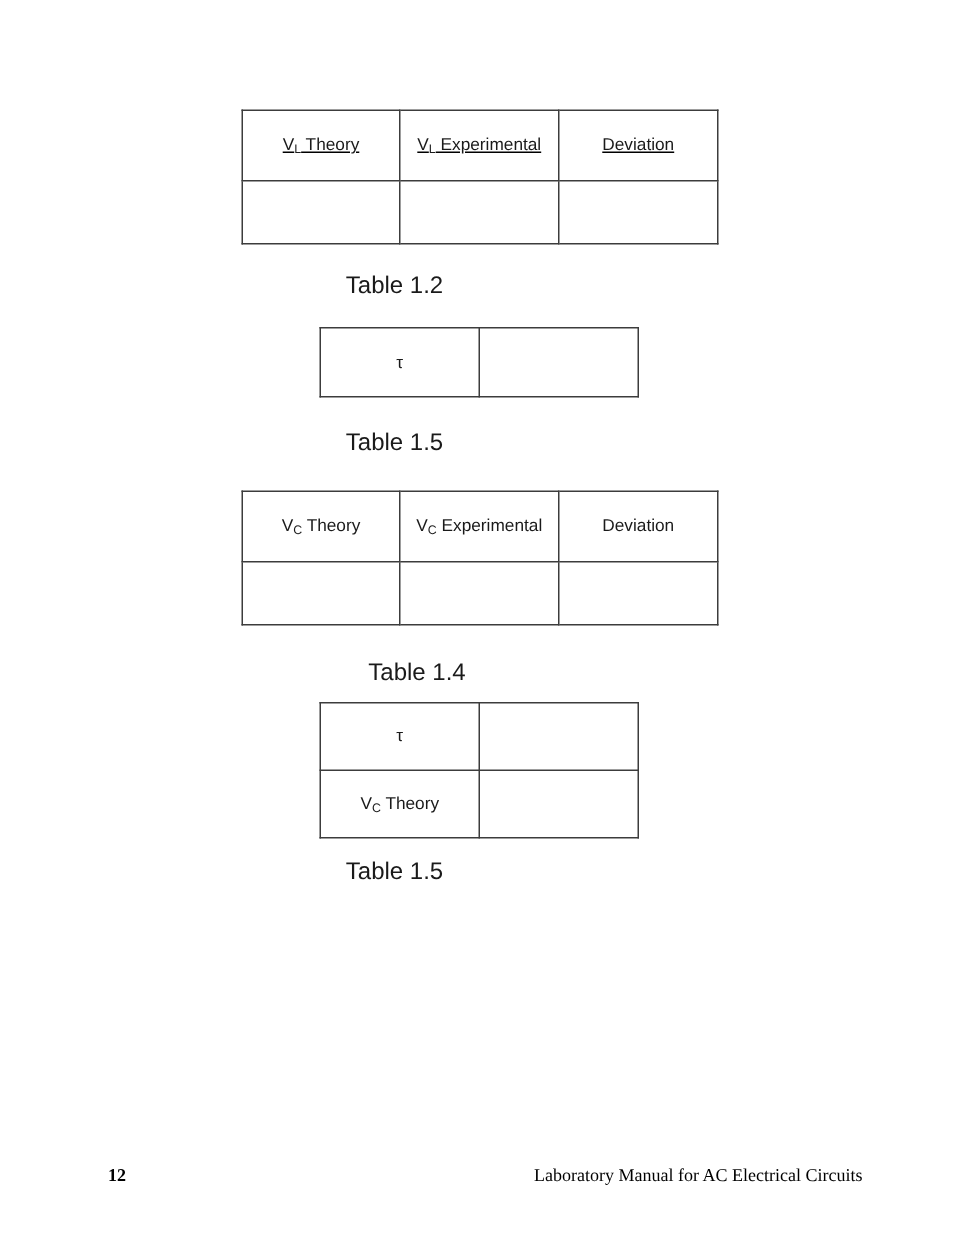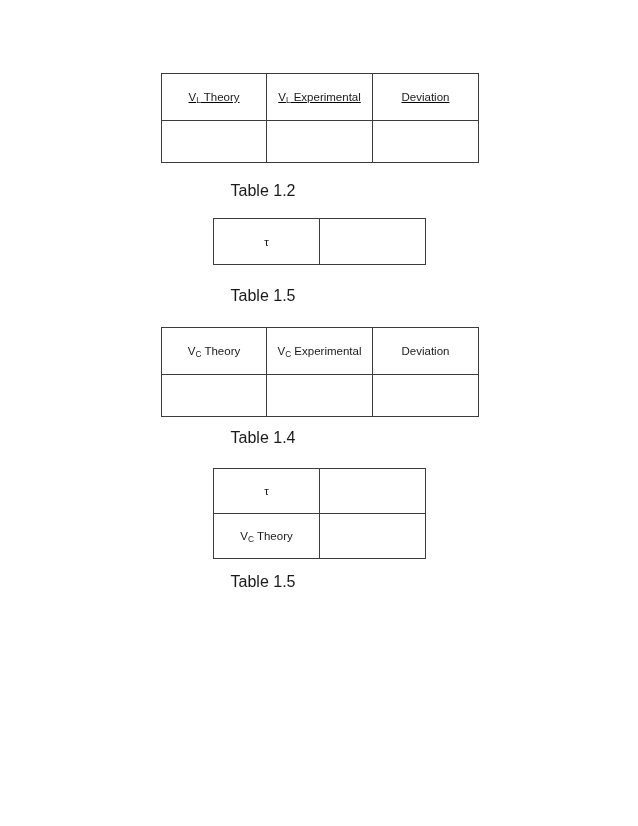--- a/index.html
+++ b/index.html
@@ -78,21 +78,21 @@
     position: absolute;
     width: 526px;
     left: -319px;
     text-align: center;
     font-family: "Liberation Sans", sans-serif;
     font-size: 16px;
     color: #1a1a1a;
   }
   #caption-1-2 { top: 182px; }
   #caption-1-3 { top: 287px; }
-  #caption-1-4 { top: 429px; }
+  #caption-1-4 { top: 440px; margin-left: 15px; }
   #caption-1-5 { top: 573px; }
   .caption-anchor { position: absolute; left: 319px; }
 
   
   .footer {
     position: absolute;
     left: 0;
     top: 776px;
     width: 638px;
     height: 20px;
@@ -200,14 +200,18 @@
         <td><span>V</span><sub>C</sub><span> Theory</span></td>
         <td class="empty-cell"></td>
       </tr>
     </tbody>
   </table>
 
   <div class="caption-anchor" style="top:0;left:319px;">
     <div class="caption" id="caption-1-5">Table 1.5</div>
   </div>
 
+  <div class="footer">
+    <div class="footer-page-number">12</div>
+    <div class="footer-title">Laboratory Manual for AC Electrical Circuits</div>
+  </div>
 
 </div>
 
 </body></html>

